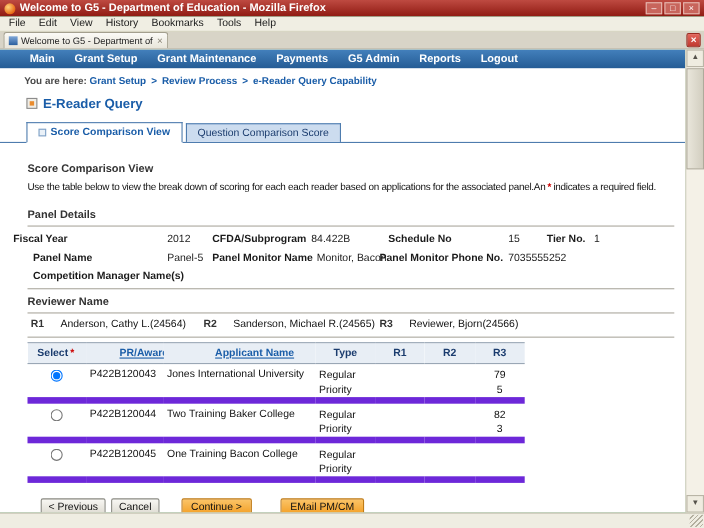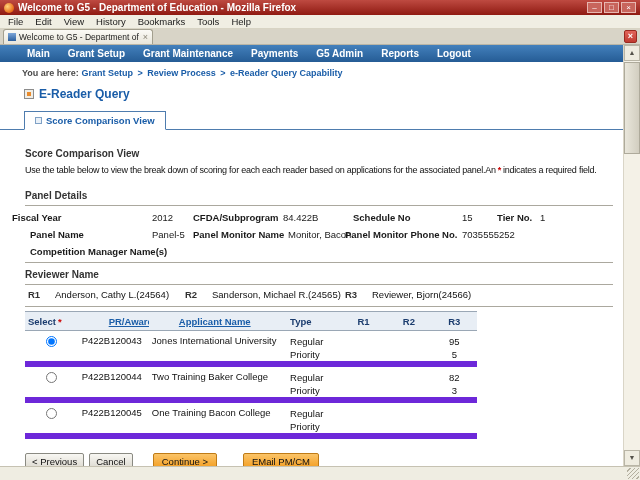--- a/index.html
+++ b/index.html
@@ -49,37 +49,37 @@
   .pd-rows{margin-top:2px;}
   .lbl{position:absolute;top:4px;font-weight:bold;color:#1A1A1A;white-space:nowrap;}
   .val{position:absolute;top:4px;color:#1A1A1A;white-space:nowrap;}
   .rev-row{position:relative;height:15px;font-size:9.5px;margin-top:3px;}
   .rev-code{position:absolute;top:1px;font-weight:bold;color:#333;}
   .rev-name{position:absolute;top:1px;color:#111;}
 
   
   .score-table{margin:4px 0 0 25px;border-collapse:collapse;width:452px;font-size:9.5px;table-layout:fixed;}
   .score-table thead tr{background:#E8EEF5;border-top:1px solid #9AA7B5;border-bottom:1px solid #9AA7B5;}
-  .score-table th{height:18px;font-weight:bold;text-align:left;padding:0 3px;color:#1B3C6E;white-space:nowrap;overflow:hidden;}
+  .score-table th{height:18px;font-weight:bold;text-align:center;padding:0 3px;color:#1B3C6E;white-space:nowrap;overflow:hidden;}
   .sort-link{color:#1A5DA8;text-decoration:underline;cursor:pointer;padding-left:27px;}
   .score-table td{vertical-align:top;padding:4px 3px 0 3px;color:#111;overflow:hidden;}
   .score-table tbody tr{border-bottom:6px solid #6d28d9;height:32px;}
   .col-select{width:46px;text-align:center;}
   .col-award{width:62px;}
   .col-applicant{width:128px;}
   .col-type{width:46px;}
   .col-r{width:38px;text-align:center;}
   th.col-r{text-align:center;}
   .two-line div{line-height:13px;}
   .row-radio{width:11px;height:11px;margin:1px 0 0 0;}
 
   
   .actions{margin:13px 0 0 25px;display:flex;align-items:center;height:19px;}
   .btn{font-family:"Liberation Sans",sans-serif;font-size:9.5px;color:#111;cursor:pointer;white-space:nowrap;}
-  .btn-gray{background:linear-gradient(#F8F7F3,#DBD8CE);border:1px solid #8A8A82;border-radius:2px;padding:2px 6px;}
+  .btn-gray{background:linear-gradient(#F8F7F3,#DBD8CE);border:1px solid #8A8A82;border-radius:2px;padding:2px 6px;margin-left:12px;}
   .btn-gray + .btn-gray{margin-left:5px;}
   .btn-orange{background:linear-gradient(#FBC468,#F29B1D);border:1px solid #BF7B16;border-radius:2px;padding:2px 8px;}
   .ml22{margin-left:20px;}
   .ml26{margin-left:26px;}
 
   
   .scrollbar{position:absolute;top:45px;right:0;width:17px;height:421px;background:#F4F1E7;border-left:1px solid #D9D5C7;box-sizing:border-box;}
   .sb-btn{position:absolute;left:0;width:16px;height:16px;background:#EFECE0;border:1px solid #B9B5A6;color:#55524A;font-size:7px;line-height:14px;text-align:center;box-sizing:border-box;cursor:pointer;}
   .sb-up{top:0;}
   .sb-down{bottom:0;}
@@ -144,20 +144,23 @@
 
     <div class="pt-row">
       <span class="pt-icon"></span>
       <span class="page-title">E-Reader Query</span>
     </div>
 
     <div class="tabs">
       <div class="qtab active">
         <span class="tab-bullet"></span>
         <span>Score Comparison View</span>
+      </div>
+      <div class="qtab inactive">
+        <span>Question Comparison Score</span>
       </div>
     </div>
 
     <div class="section-heading">Score Comparison View</div>
     <div class="description">
       <span>Use the table below to view the break down of scoring for each each reader based on applications for the associated panel.An</span><span class="req">*</span><span>indicates a required field.</span>
     </div>
 
     <div class="group">
       <div class="group-title">Panel Details</div>
@@ -219,21 +222,21 @@
           <td class="col-select"><input type="radio" name="row-select" class="row-radio" checked="" style=""></td>
           <td class="col-award">P422B120043</td>
           <td class="col-applicant">Jones International University</td>
           <td class="col-type two-line">
             <div>Regular</div>
             <div>Priority</div>
           </td>
           <td class="col-r"></td>
           <td class="col-r"></td>
           <td class="col-r two-line">
-            <div>95</div>
+            <div>79</div>
             <div>5</div>
           </td>
         </tr>
         <tr>
           <td class="col-select"><input type="radio" name="row-select" class="row-radio" style=""></td>
           <td class="col-award">P422B120044</td>
           <td class="col-applicant">Two Training Baker College</td>
           <td class="col-type two-line">
             <div>Regular</div>
             <div>Priority</div>

